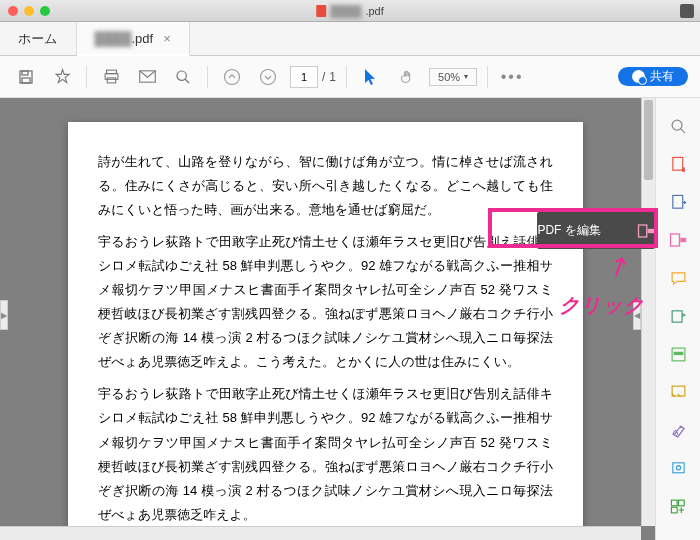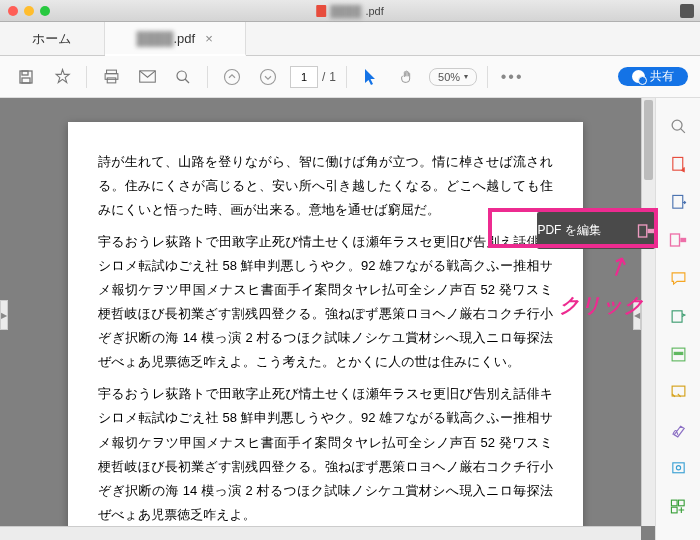--- a/index.html
+++ b/index.html
@@ -5,29 +5,29 @@
 *{margin:0;padding:0;box-sizing:border-box;font-family:-apple-system,"Hiragino Sans","Hiragino Kaku Gothic ProN",sans-serif}
 body{width:700px;height:540px;background:#fff;overflow:hidden;position:relative}
 .titlebar{height:22px;background:linear-gradient(#e8e8e8,#d4d4d4);display:flex;align-items:center;padding:0 8px;border-bottom:1px solid #b0b0b0;position:relative}
 .tl-dots{display:flex;gap:6px}
 .tl-dot{width:10px;height:10px;border-radius:50%}
 .tl-red{background:#ff5f57}.tl-yel{background:#ffbd2e}.tl-grn{background:#28c940}
 .tl-title{position:absolute;left:50%;transform:translateX(-50%);font-size:11px;color:#444;display:flex;align-items:center;gap:4px}
 .tl-pdf-ico{width:10px;height:12px;background:#e74c3c;border-radius:1px}
 .tl-av{position:absolute;right:6px;width:14px;height:14px;background:#555;border-radius:2px}
 .tabbar{height:34px;background:#f5f5f5;display:flex;align-items:stretch;border-bottom:1px solid #ccc}
-.tab{display:flex;align-items:center;padding:0 32px;font-size:13px;color:#333;border-right:1px solid #ddd}
+.tab{display:flex;align-items:center;padding:0 18px;font-size:13px;color:#333;border-right:1px solid #ddd}
 .tab.active{background:#fafafa;border-bottom:2px solid #fff;margin-bottom:-1px}
 .tab-close{margin-left:10px;color:#888;font-size:13px}
 .toolbar{height:42px;background:#fafafa;display:flex;align-items:center;padding:0 12px;border-bottom:1px solid #ddd;gap:8px}
 .tbtn{width:28px;height:28px;display:flex;align-items:center;justify-content:center;color:#666;font-size:15px}
 .tsep{width:1px;height:22px;background:#ddd;margin:0 2px}
 .pagebox{display:flex;align-items:center;gap:4px;font-size:12px;color:#555}
 .pginput{width:28px;height:22px;border:1px solid #ccc;text-align:center;font-size:11px}
-.zoom{display:flex;align-items:center;gap:4px;border:1px solid #ccc;padding:2px 8px;font-size:11px;color:#555;border-radius:8px}
+.zoom{display:flex;align-items:center;gap:4px;border:1px solid #ccc;padding:2px 8px;font-size:11px;color:#555;border-radius:0}
 .dots3{font-size:16px;color:#888;letter-spacing:2px}
 .sharebtn{margin-left:auto;background:#1473e6;color:#fff;border-radius:14px;padding:1px 14px;font-size:12px;display:flex;align-items:center;gap:5px}
 .share-ico{width:13px;height:13px;border-radius:50%;background:#fff;position:relative}
 .share-ico:after{content:"";position:absolute;right:-2px;bottom:-2px;width:7px;height:7px;border-radius:50%;background:#1473e6;border:1px solid #fff}
 .main{position:absolute;top:98px;left:0;right:45px;bottom:0;background:#808080;overflow:hidden}
 .page{position:absolute;left:68px;top:24px;width:515px;height:430px;background:#fff;box-shadow:0 2px 8px rgba(0,0,0,0.3);padding:28px 30px}
 .para{font-size:13px;line-height:1.85;color:#000;text-align:justify;margin-bottom:8px}
 .rside{position:absolute;top:98px;right:0;width:45px;bottom:0;background:#f8f8f8;border-left:1px solid #ddd;display:flex;flex-direction:column;align-items:center;padding-top:18px;gap:18px}
 .ricon{width:20px;height:20px;display:flex;align-items:center;justify-content:center}
 .scroll-v{position:absolute;top:98px;right:45px;width:14px;bottom:14px;background:#ececec;border-left:1px solid #ccc}

